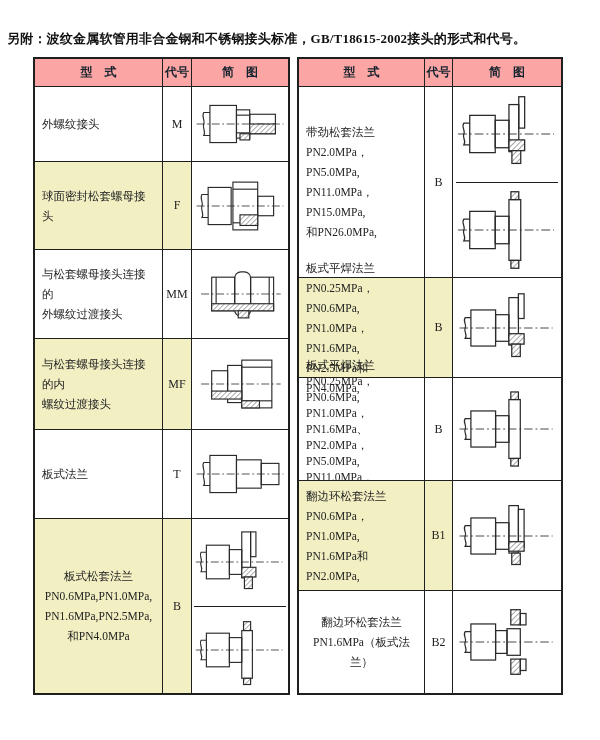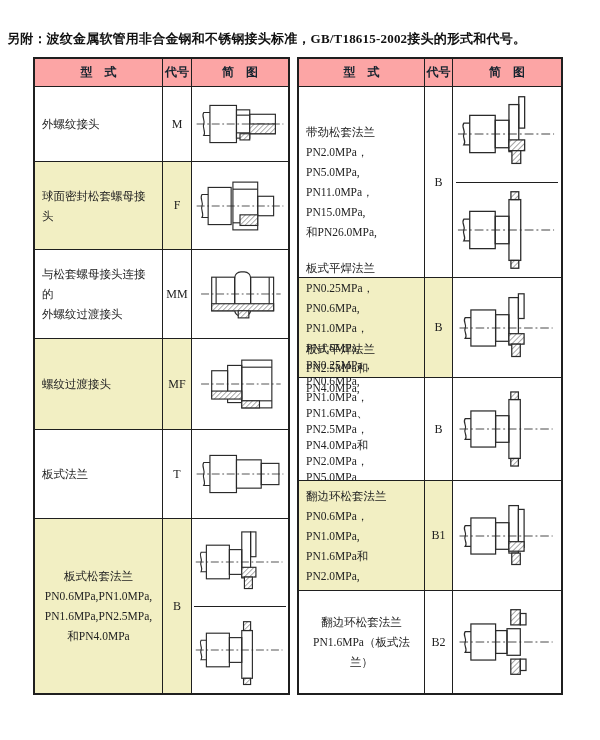--- a/index.html
+++ b/index.html
@@ -109,20 +109,21 @@
         <line x1="25" y1="21" x2="25" y2="59"></line>
         <rect x="46" y="15" width="18" height="50" rx="7"></rect>
         <rect x="64" y="21" width="26" height="38"></rect>
         <line x1="85" y1="21" x2="85" y2="59"></line>
         <rect class="ht" x="20" y="51" width="70" height="8"></rect>
         <rect class="ht" x="50" y="59" width="12" height="8"></rect>
       </svg>
     </div>
 
     <div class="cell t hl">
+      <div>与松套螺母接头连接的内</div>
       <div>螺纹过渡接头</div>
     </div>
     <div class="cell c hl">MF</div>
     <div class="cell d lc">
       <svg class="dg" viewBox="0 0 104 80">
         <line class="cl" x1="8" y1="40" x2="98" y2="40"></line>
         <rect x="20" y="25" width="18" height="30"></rect>
         <rect x="38" y="19" width="16" height="42"></rect>
         <rect x="54" y="13" width="34" height="54"></rect>
         <line x1="54" y1="21" x2="88" y2="21"></line>
@@ -235,21 +236,20 @@
         <rect x="64" y="4" width="6" height="26"></rect>
         <rect class="ht" x="54" y="46" width="16" height="11"></rect>
         <rect class="ht" x="57" y="57" width="9" height="13"></rect>
       </svg>
     </div>
 
     <div class="cell t tight">
       <div>板式平焊法兰</div>
       <div>PN0.25MPa，PN0.6MPa,</div>
       <div>PN1.0MPa，PN1.6MPa、</div>
-      <div>PN2.5MPa，PN4.0MPa和</div>
       <div>PN2.0MPa，PN5.0MPa,</div>
       <div>PN11.0MPa，PN26.0MPa,</div>
     </div>
     <div class="cell c">B</div>
     <div class="cell d lc">
       <svg class="dg" viewBox="0 0 104 80">
         <line class="cl" x1="2" y1="40" x2="100" y2="40"></line>
         <path d="M14,29 H8 c-3,4 2,7 0,11 c-2,4 3,7 0,11 h6"></path>
         <rect x="14" y="21" width="26" height="38"></rect>
         <rect x="40" y="26" width="14" height="28"></rect>

